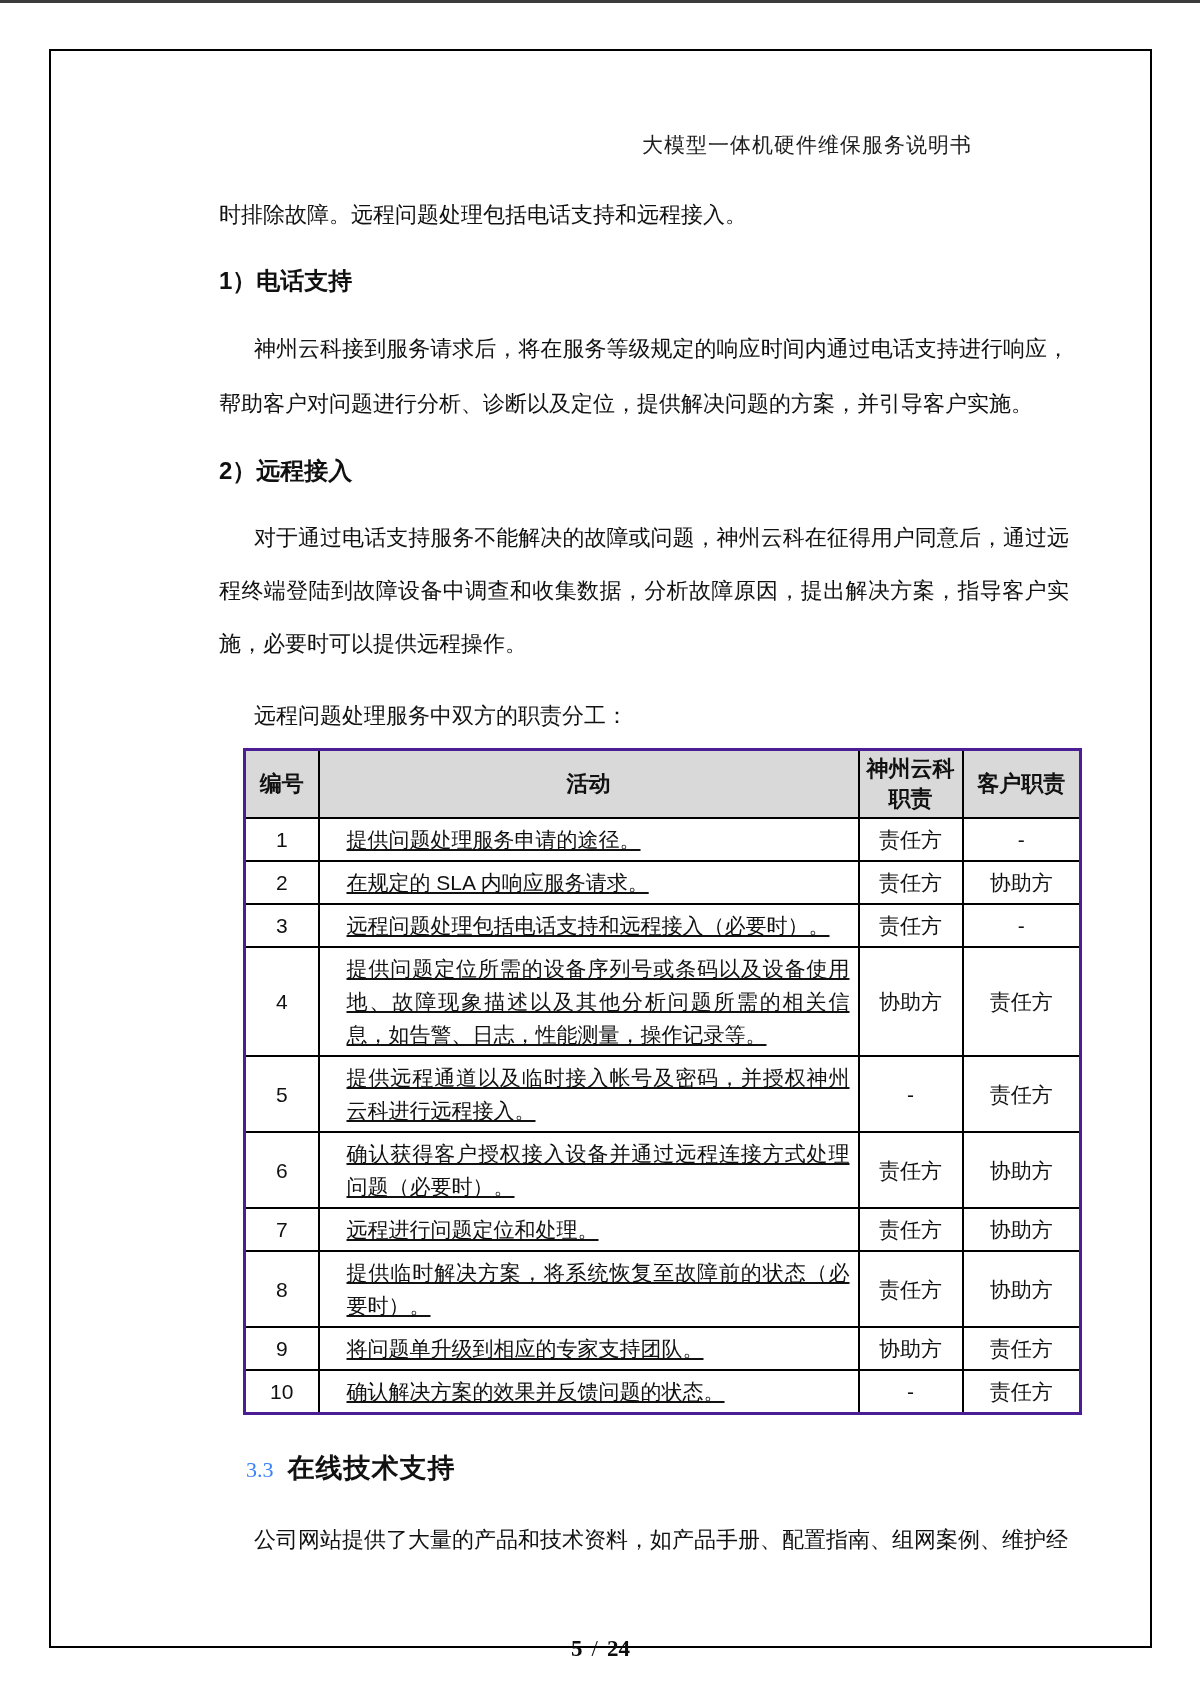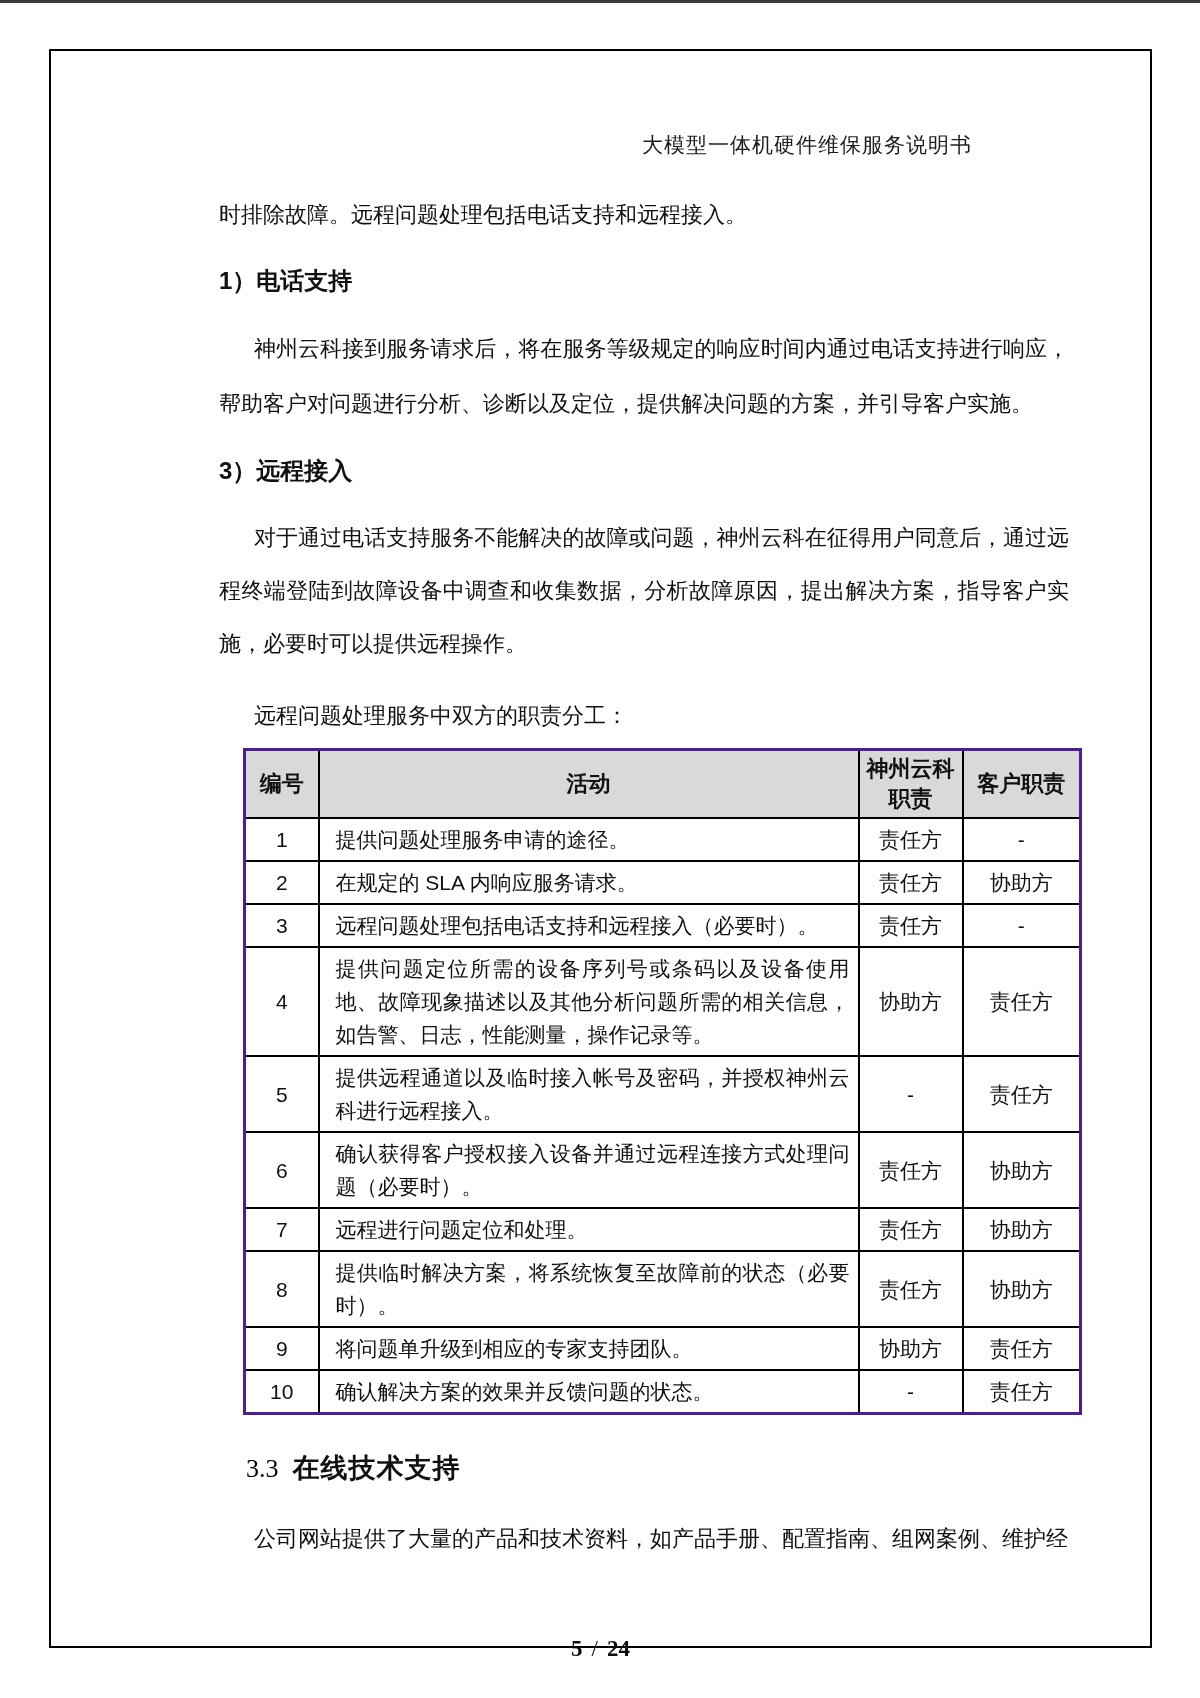--- a/index.html
+++ b/index.html
@@ -62,34 +62,34 @@
     font-size: 22px; font-weight: 700;
     line-height: 30px; padding: 3px 2px;
     text-align: center; vertical-align: middle;
   }
   td {
     font-size: 21px; line-height: 33px;
     padding: 4px 6px; vertical-align: middle;
     background: #ffffff;
   }
   td.c-no { text-align: center; }
-  td.c-act { text-align: justify; padding-left: 16px; padding-right: 8px; }
+  td.c-act { text-align: justify; padding-left: 27px; padding-right: 8px; text-decoration: underline; }
   td.c-resp { text-align: center; }
   .col-no { width: 74px; }
   .col-act { width: 540px; }
   .col-vendor { width: 104px; }
   .col-cust { width: 118px; }
   .section-heading {
     margin-top: 28px; padding-left: 27px;
     line-height: 50px; font-weight: 400;
     display: flex; align-items: baseline;
   }
   .sec-num {
     font-family: "Liberation Serif", "DejaVu Serif", serif;
-    font-size: 26px; color: #000000;
+    font-size: 22px; color: #3b82f6;
   }
   .sec-title {
     font-size: 27px; font-weight: 700; margin-left: 14px;
     letter-spacing: 1px;
   }
   .last-para {
     font-size: 22px; line-height: 50px;
     text-align: justify; text-indent: 35px;
     margin-top: 20px;
   }
@@ -111,21 +111,21 @@
 
   <div class="doc-header">大模型一体机硬件维保服务说明书</div>
 
   <main class="content">
 
     <p class="body-line">时排除故障。远程问题处理包括电话支持和远程接入。</p>
 
     <h3 class="list-heading">1）电话支持</h3>
     <p class="para">神州云科接到服务请求后，将在服务等级规定的响应时间内通过电话支持进行响应，帮助客户对问题进行分析、诊断以及定位，提供解决问题的方案，并引导客户实施。</p>
 
-    <h3 class="list-heading second">3）远程接入</h3>
+    <h3 class="list-heading second">2）远程接入</h3>
     <p class="para p2">对于通过电话支持服务不能解决的故障或问题，神州云科在征得用户同意后，通过远程终端登陆到故障设备中调查和收集数据，分析故障原因，提出解决方案，指导客户实施，必要时可以提供远程操作。</p>
 
     <p class="body-line indent table-intro">远程问题处理服务中双方的职责分工：</p>
 
     <table class="resp-table">
       <colgroup>
         <col class="col-no">
           <col class="col-act">
           <col class="col-vendor">
           <col class="col-cust">

